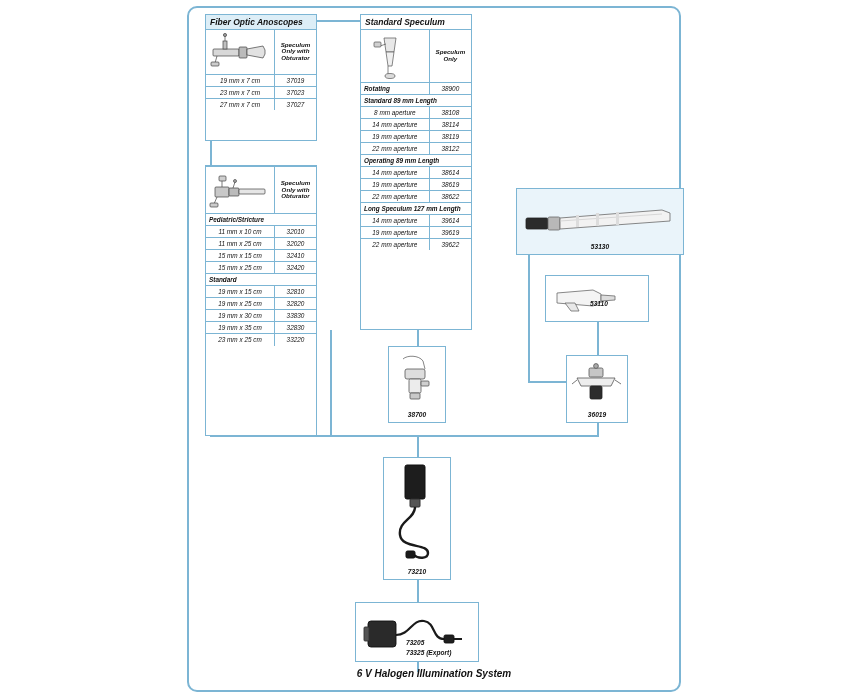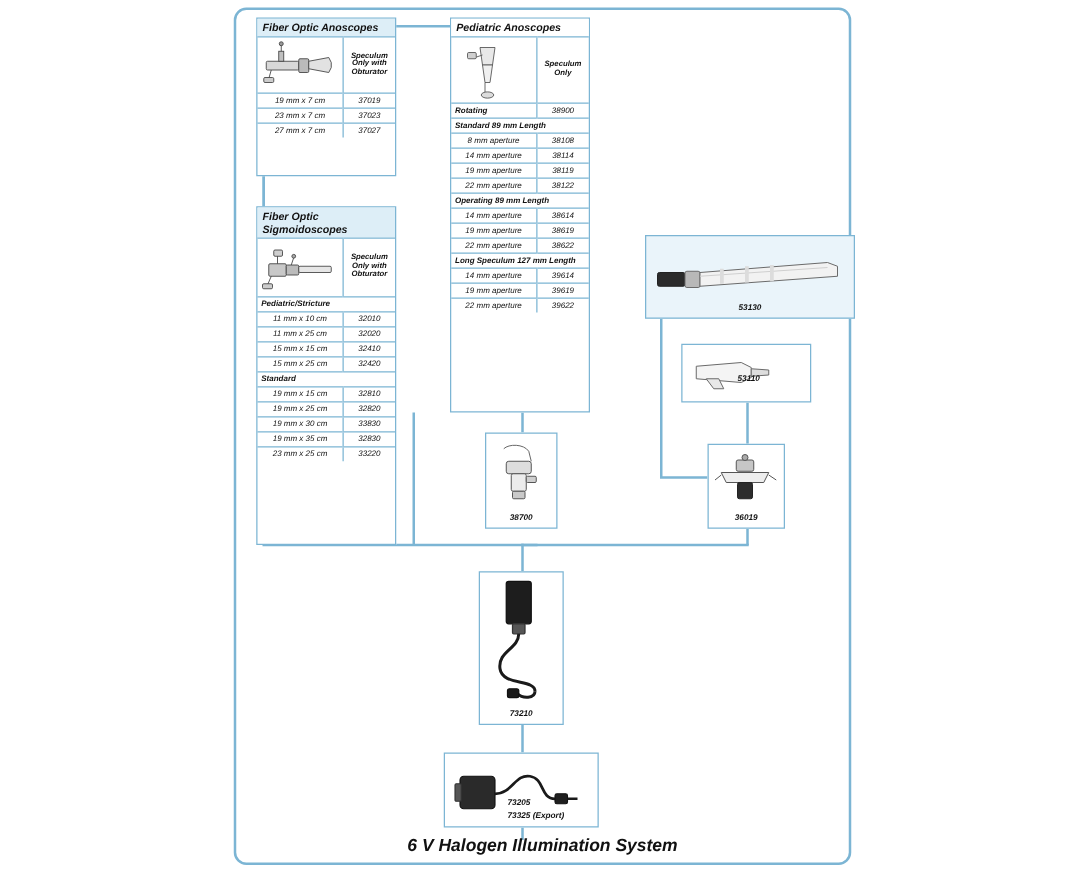--- a/index.html
+++ b/index.html
@@ -110,21 +110,21 @@
     position: absolute;
     font-size: 6.6px;
     font-weight: bold;
     color: #111;
     text-align: center;
     width: 100%;
     left: 0;
   }
   .caption {
     position: absolute;
-    font-size: 14px;
+    font-size: 10px;
     font-weight: bold;
     color: #111;
     text-align: center;
   }
   .svgwrap { display:block; }
 </style>
 </head>
 <body>
 
 <div id="canvas">
@@ -188,21 +188,20 @@
       </tr>
       <tr>
         <td class="desc">27 mm x 7 cm</td>
         <td class="code">37027</td>
       </tr>
     </tbody>
       </table>
   </div>
 
   <div class="box" style="left:205px; top:165px; width:112px; height:271px;">
-    <div class="box-title">Fiber Optic Sigmoidoscopes</div>
     <table class="prod">
       <tbody>
           <tr class="hdr-row">
         <td class="hdr-img">
           <svg class="svgwrap" width="62" height="42" viewBox="0 0 62 42" xmlns="http://www.w3.org/2000/svg">
             <g stroke="#444" fill="#dcdcdc" stroke-width="0.7">
               <rect x="6" y="18" width="14" height="10" rx="1" fill="#c8c8c8"></rect>
               <rect x="20" y="19" width="10" height="8" rx="1" fill="#bbb"></rect>
               <rect x="30" y="20" width="26" height="5" rx="1" fill="#e6e6e6"></rect>
               <path d="M13 18 L13 11" fill="none"></path>
@@ -258,21 +257,21 @@
       </tr>
       <tr>
         <td class="desc">23 mm x 25 cm</td>
         <td class="code">33220</td>
       </tr>
     </tbody>
       </table>
   </div>
 
   <div class="box" style="left:360px; top:14px; width:112px; height:316px;">
-    <div class="box-title plain">Pediatric Anoscopes</div>
+    <div class="box-title plain">Standard Speculum</div>
     <table class="prod">
       <tbody>
           <tr class="hdr-row">
         <td class="hdr-img">
           <svg class="svgwrap" width="58" height="48" viewBox="0 0 58 48" xmlns="http://www.w3.org/2000/svg">
             <g stroke="#555" fill="#e8e8e8" stroke-width="0.7">
               <path d="M20 6 L32 6 L30 20 L22 20 Z"></path>
               <path d="M22 20 L30 20 L28 34 L24 34 Z" fill="#f0f0f0"></path>
               <path d="M16 14 L22 12" fill="none"></path>
               <rect x="10" y="10" width="7" height="5" rx="1" fill="#d0d0d0"></rect>

